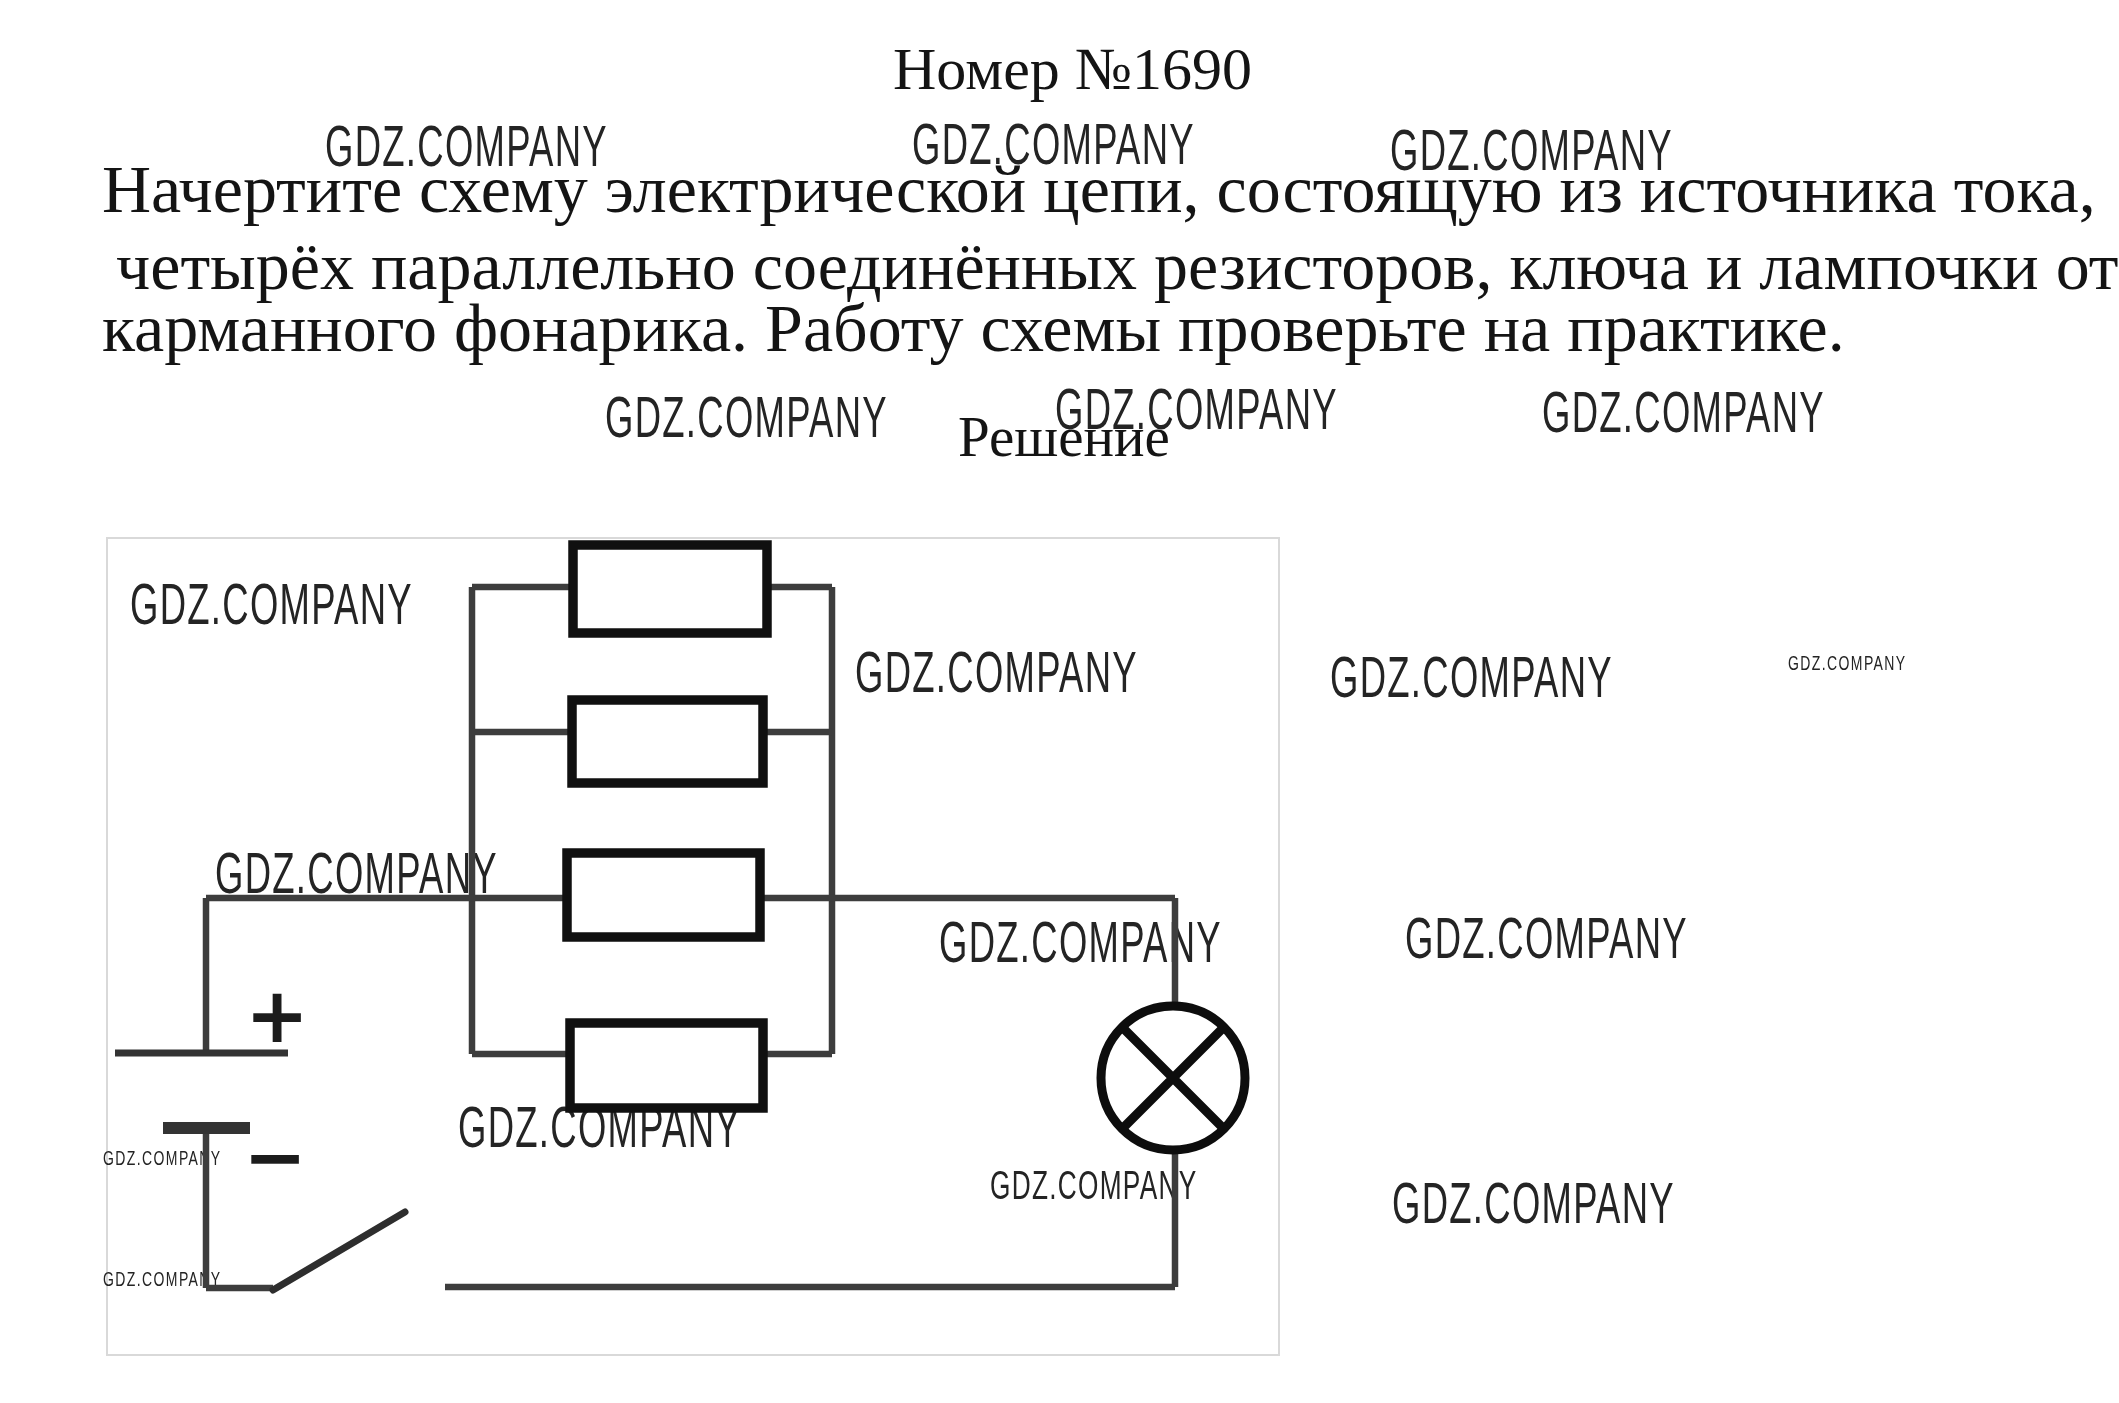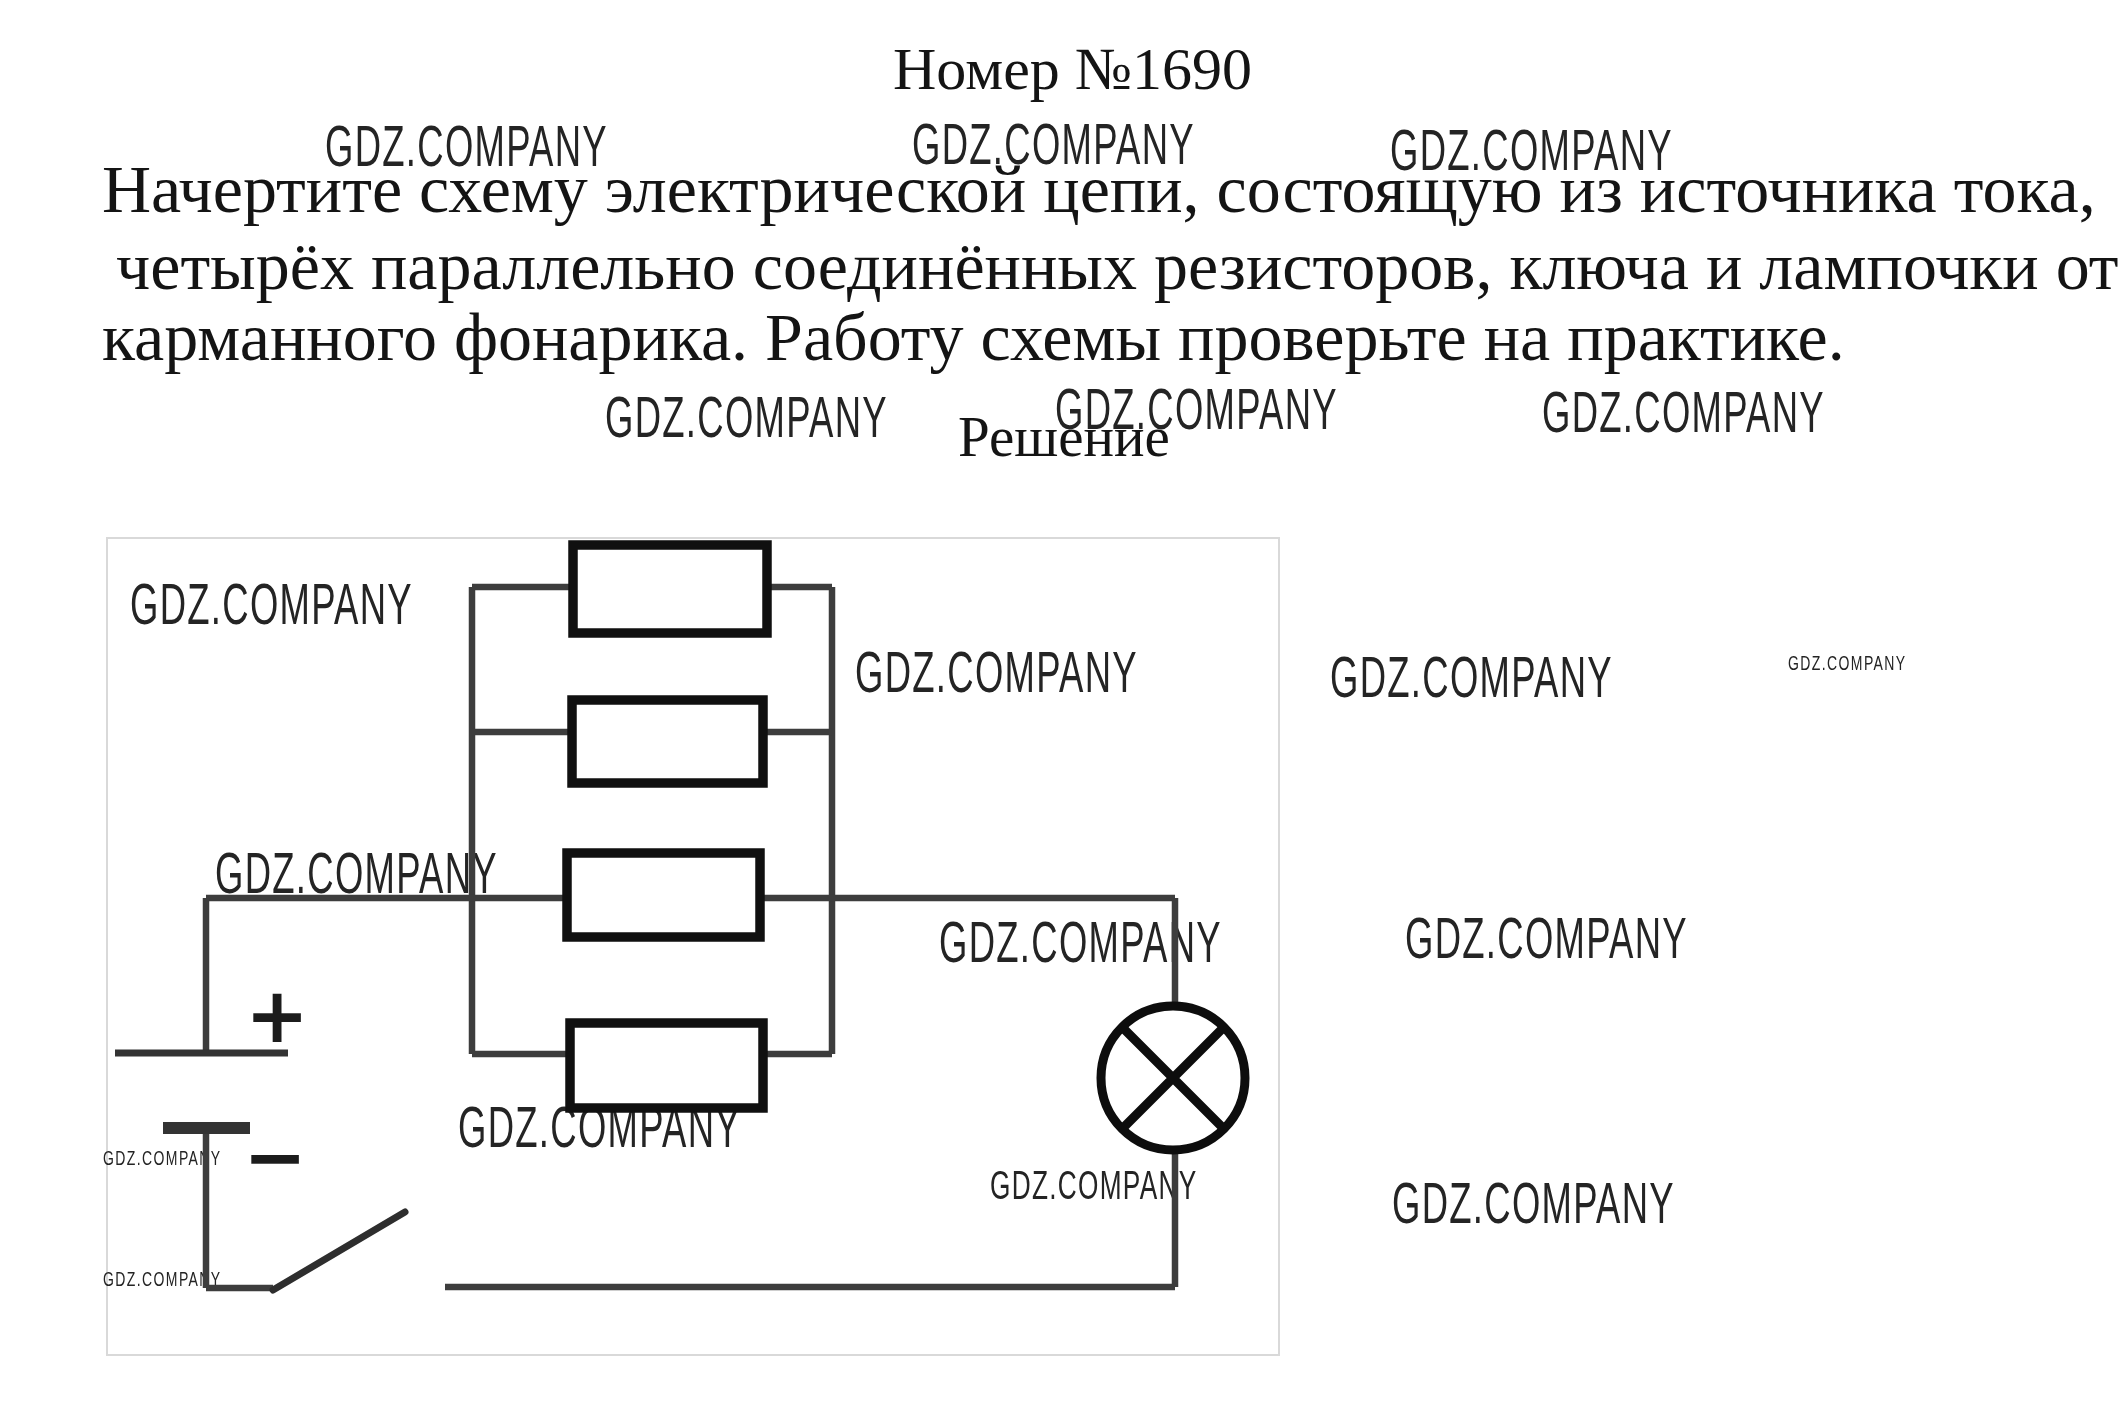--- a/index.html
+++ b/index.html
@@ -34,21 +34,21 @@
 </style>
 </head>
 <body>
 
 <div id="page">
 
   <div class="serif-line title" style="left:893px;top:39px;">Номер №1690</div>
 
   <div class="serif-line problem" style="left:102px;top:155px;">Начертите схему электрической цепи, состоящую из источника тока,</div>
   <div class="serif-line problem" style="left:116px;top:232px;text-align:center;">четырёх параллельно соединённых резисторов, ключа и лампочки от</div>
-  <div class="serif-line problem" style="left:102px;top:303px;">карманного фонарика. Работу схемы проверьте на практике.</div>
+  <div class="serif-line problem" style="left:102px;top:294px;">карманного фонарика. Работу схемы проверьте на практике.</div>
 
   <div class="serif-line solution" style="left:958px;top:408px;text-align:right;">Решение</div>
 
   <div id="frame"></div>
 
   <div id="watermarks">
       <div class="wm wm-large" style="left: 325px; top: 118px;">GDZ.COMPANY</div>
       <div class="wm wm-large" style="left: 912px; top: 116px;">GDZ.COMPANY</div>
       <div class="wm wm-large" style="left: 1390px; top: 122px;">GDZ.COMPANY</div>
       <div class="wm wm-large" style="left: 605px; top: 389px;">GDZ.COMPANY</div>

